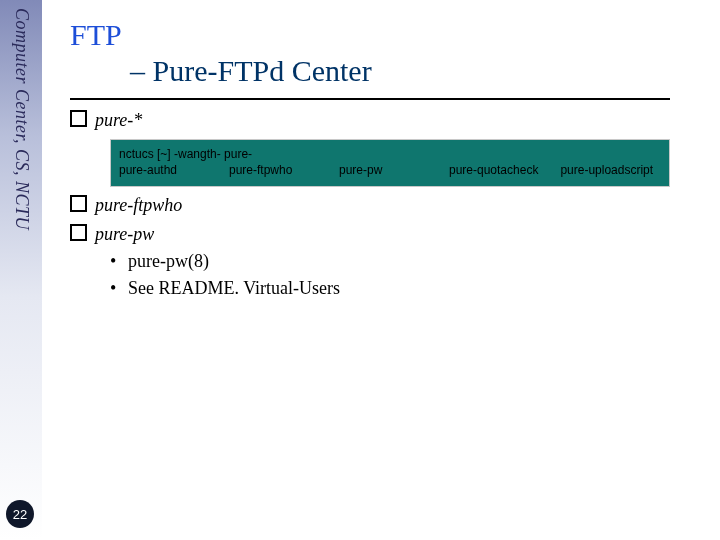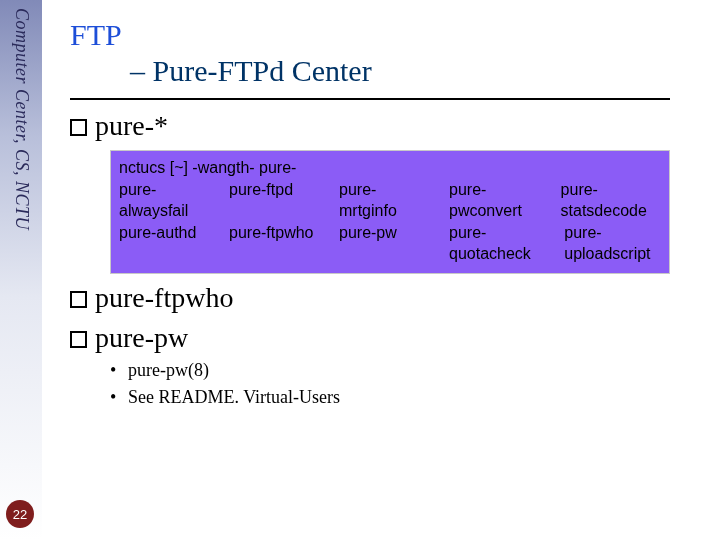--- a/index.html
+++ b/index.html
@@ -22,47 +22,47 @@
     font-size: 18px;
     color: #2a2a5a;
     letter-spacing: 0.5px;
     white-space: nowrap;
   }
   .pagenum {
     position: absolute;
     left: 6px; bottom: 12px;
     width: 28px; height: 28px;
     border-radius: 50%;
-    background: #7f1d1d;
+    background: #0f172a;
     color: #fff;
     font-family: Arial, sans-serif;
     font-size: 13px;
     display: flex; align-items: center; justify-content: center;
   }
   .content { position: absolute; left: 70px; top: 18px; right: 20px; }
   .title-line1 { font-size: 30px; color: #1d4ed8; font-family: "Times New Roman", serif; }
   .title-line2 { font-size: 30px; color: #003366; font-family: "Times New Roman", serif; margin-left: 60px; margin-top: 2px; }
   .hr { height: 2px; background: #000; margin: 10px 0 10px 0; width: 600px; }
-  .bullet-sq { font-size: 28px; margin-top: 8px; }
+  .bullet-sq { font-size: 18px; margin-top: 8px; font-style: italic; }
   .bullet-sq::before {
     content: "";
     display: inline-block;
     width: 13px; height: 13px;
     border: 2px solid #000;
     margin-right: 8px;
     vertical-align: -1px;
   }
   .term-box {
     margin: 8px 0 8px 40px;
     width: 560px;
-    background: #8b5cf6;
+    background: #0f766e;
     border: 1px solid #c8c8c8;
     padding: 6px 8px 8px;
     font-family: Arial, sans-serif;
-    font-size: 16px;
+    font-size: 12px;
     color: #000;
     line-height: 1.35;
   }
   .term-row { display: flex; gap: 22px; }
   .term-cell { min-width: 88px; }
   .sub-bullet { font-size: 18px; margin-left: 40px; margin-top: 6px; }
   .sub-bullet::before {
     content: "•";
     display: inline-block;
     width: 18px;
@@ -83,27 +83,20 @@
   <div class="content">
     <div class="title-line1">FTP</div>
     <div class="title-line2">– Pure-FTPd Center</div>
     <div class="hr"></div>
 
     <div class="bullet-sq">pure-*</div>
 
     <div class="term-box">
       <div>nctucs [~] -wangth- pure-</div>
       <div class="term-row">
-        <span class="term-cell">pure-alwaysfail</span>
-        <span class="term-cell">pure-ftpd</span>
-        <span class="term-cell">pure-mrtginfo</span>
-        <span class="term-cell">pure-pwconvert</span>
-        <span class="term-cell">pure-statsdecode</span>
-      </div>
-      <div class="term-row">
         <span class="term-cell">pure-authd</span>
         <span class="term-cell">pure-ftpwho</span>
         <span class="term-cell">pure-pw</span>
         <span class="term-cell">pure-quotacheck</span>
         <span class="term-cell">pure-uploadscript</span>
       </div>
     </div>
 
     <div class="bullet-sq">pure-ftpwho</div>
 

